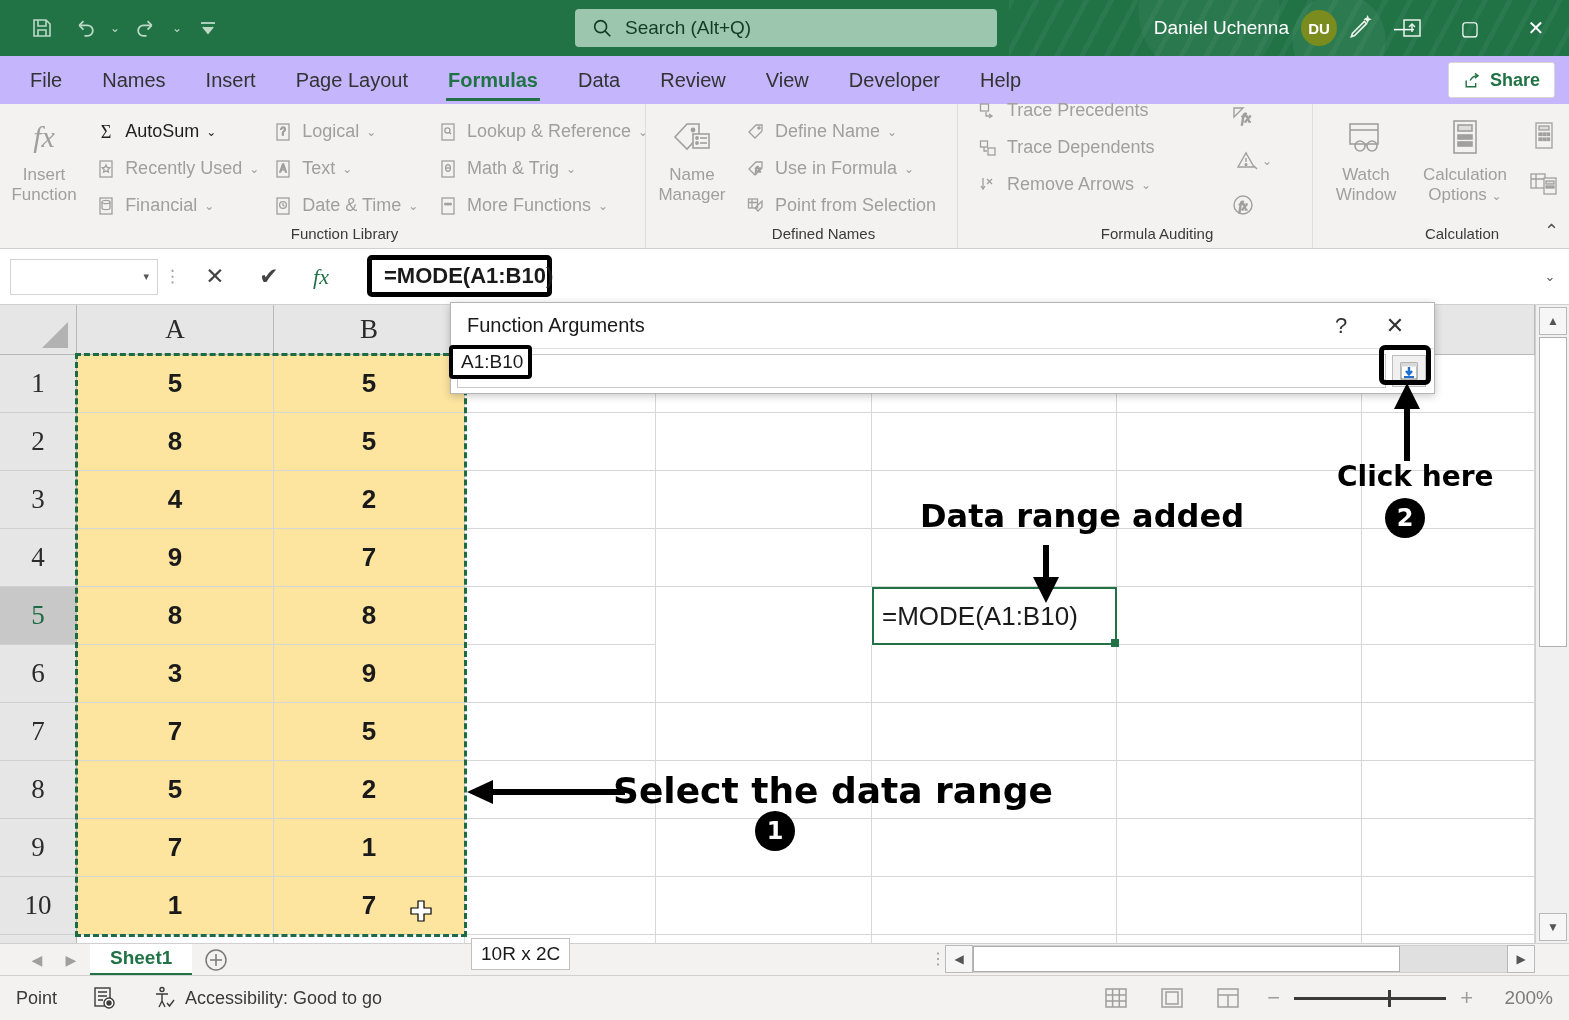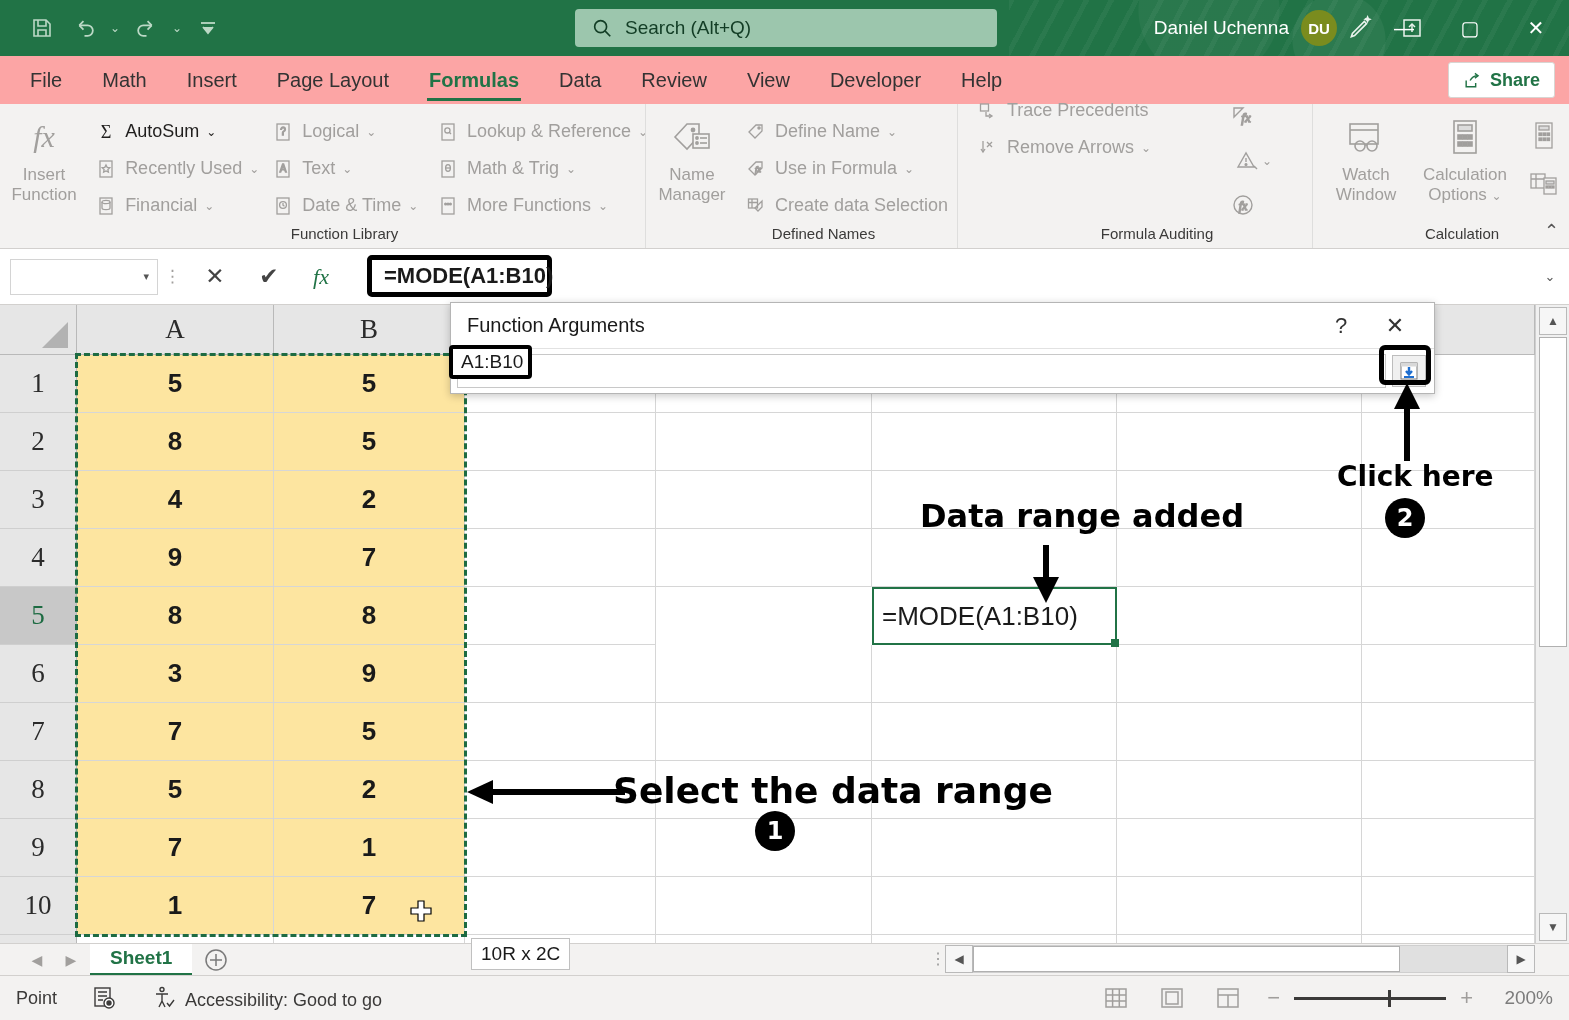--- a/index.html
+++ b/index.html
@@ -57,21 +57,21 @@
     color: #eaf3ed; z-index: 3;
   }
   .win-btn {
     position: absolute; top: 0; height: 56px; width: 66px;
     display: flex; align-items: center; justify-content: center;
     color: #ffffff; font-size: 20px; z-index: 3;
   }
 
   
   .ribbon-tabs {
-    height: 48px; background: #fca5a5;
+    height: 48px; background: #c4b5fd;
     display: flex; align-items: stretch; padding-left: 10px;
     position: relative;
   }
   .rtab {
     padding: 0 20px; display: flex; align-items: center;
     font-size: 20px; color: #333333; position: relative;
   }
   .rtab.active { color: #217346; font-weight: 600; }
   .rtab.active::after {
     content: ""; position: absolute; bottom: 3px; left: 18px; right: 18px;
@@ -285,21 +285,21 @@
   }
   .sb-dots { position: absolute; left: 930px; bottom: 52px; color: #9b9b9b; font-size: 16px; letter-spacing: 1px; }
 
   
   .statusbar {
     position: absolute; left: 0; right: 0; bottom: 0; height: 45px;
     background: #f3f2f1; border-top: 1px solid #d2d0ce;
     display: flex; align-items: center; padding: 0 16px;
     font-size: 18px; color: #3b3a39;
   }
-  .sb-item { display: flex; align-items: flex-end; gap: 8px; margin-right: 34px; }
+  .sb-item { display: flex; align-items: center; gap: 8px; margin-right: 34px; }
   .sb-right { margin-left: auto; display: flex; align-items: center; gap: 22px; }
   .viewbtn { width: 34px; height: 30px; display:flex; align-items:center; justify-content:center; color:#a09e9c; }
   .zoom-slider { display: flex; align-items: center; gap: 14px; color: #a09e9c; font-size: 22px; }
   .slider-track { width: 152px; height: 3px; background: #3b3a39; position: relative; }
   .slider-knob { position: absolute; left: 62%; top: -7px; width: 3px; height: 17px; background: #3b3a39; }
   .zoom-pct { font-size: 19px; color: #7c7c7c; min-width: 58px; text-align: right; }
 </style>
 </head>
 <body>
 
@@ -363,21 +363,21 @@
         <path d="M9 11l3-3 3 3"></path>
     </svg>
   </div>
   <div class="win-btn" style="right:132px;">—</div>
   <div class="win-btn" style="right:66px;">▢</div>
   <div class="win-btn" style="right:0px;">✕</div>
 </div>
 
 <div class="ribbon-tabs">
   <div class="rtab">File</div>
-  <div class="rtab">Math</div>
+  <div class="rtab">Names</div>
   <div class="rtab">Insert</div>
   <div class="rtab">Page Layout</div>
   <div class="rtab active">Formulas</div>
   <div class="rtab">Data</div>
   <div class="rtab">Review</div>
   <div class="rtab">View</div>
   <div class="rtab">Developer</div>
   <div class="rtab">Help</div>
   <div class="share-btn">
     <svg width="19" height="19" viewBox="0 0 24 24" fill="none" stroke="#217346" stroke-width="1.8">
@@ -553,39 +553,49 @@
           <span class="cv">⌄</span>
         </div>
         <div class="small-btn">
           <span class="ic">
             <svg width="20" height="20" viewBox="0 0 20 20" fill="none" stroke="#a19f9d" stroke-width="1.3">
                 <rect x="2.5" y="3" width="9" height="9"></rect>
                 <path d="M2.5 6.5h9M6 3v9"></path>
                 <path d="M9 12l7-7v6l-4 4z"></path>
               </svg>
           </span>
-          <span>Create data Selection</span>
+          <span>Point from Selection</span>
         </div>
       </div>
     </div>
     <div class="rgroup-label">Defined Names</div>
   </div>
 
   <div class="rgroup" style="width:355px;justify-content:flex-end;">
     <div class="rgroup-body" style="padding-left:12px;">
       <div class="small-col" style="width:250px;">
         <div class="small-btn">
           <span class="ic">
             <svg width="20" height="20" viewBox="0 0 20 20" fill="none" stroke="#a19f9d" stroke-width="1.3">
                 <rect x="2.5" y="3" width="8" height="7"></rect>
                 <path d="M8 11v4h5"></path>
                 <path d="M11 13l3 2-3 2"></path>
               </svg>
           </span>
           <span>Trace Precedents</span>
+        </div>
+        <div class="small-btn">
+          <span class="ic">
+            <svg width="20" height="20" viewBox="0 0 20 20" fill="none" stroke="#a19f9d" stroke-width="1.3">
+                <rect x="2.5" y="3" width="7" height="6"></rect>
+                <rect x="10" y="10" width="7" height="7"></rect>
+                <path d="M6 9v4h3"></path>
+              </svg>
+          </span>
+          <span>Trace Dependents</span>
         </div>
         <div class="small-btn">
           <span class="ic">
             <svg width="20" height="20" viewBox="0 0 20 20" fill="none" stroke="#a19f9d" stroke-width="1.3">
                 <path d="M5 3v11"></path>
                 <path d="M3 11l2 3 2-3"></path>
                 <path d="M9 4l5 5M14 4l-5 5"></path>
               </svg>
           </span>
           <span>Remove Arrows</span>

